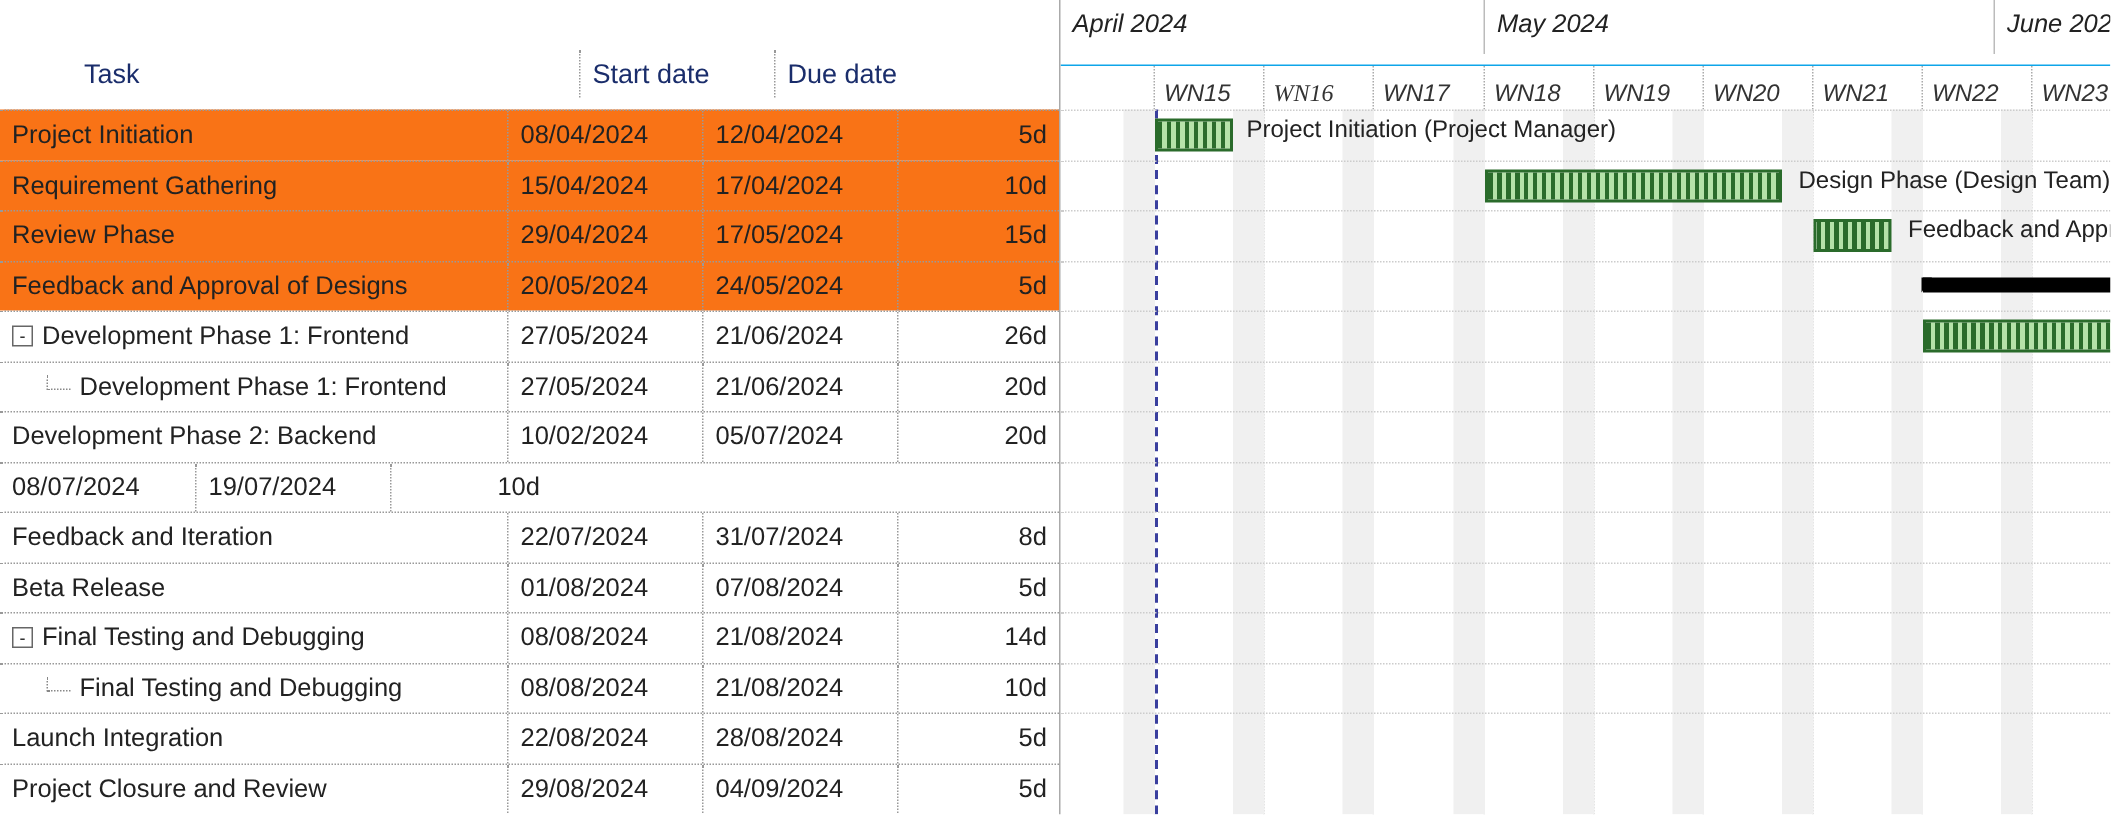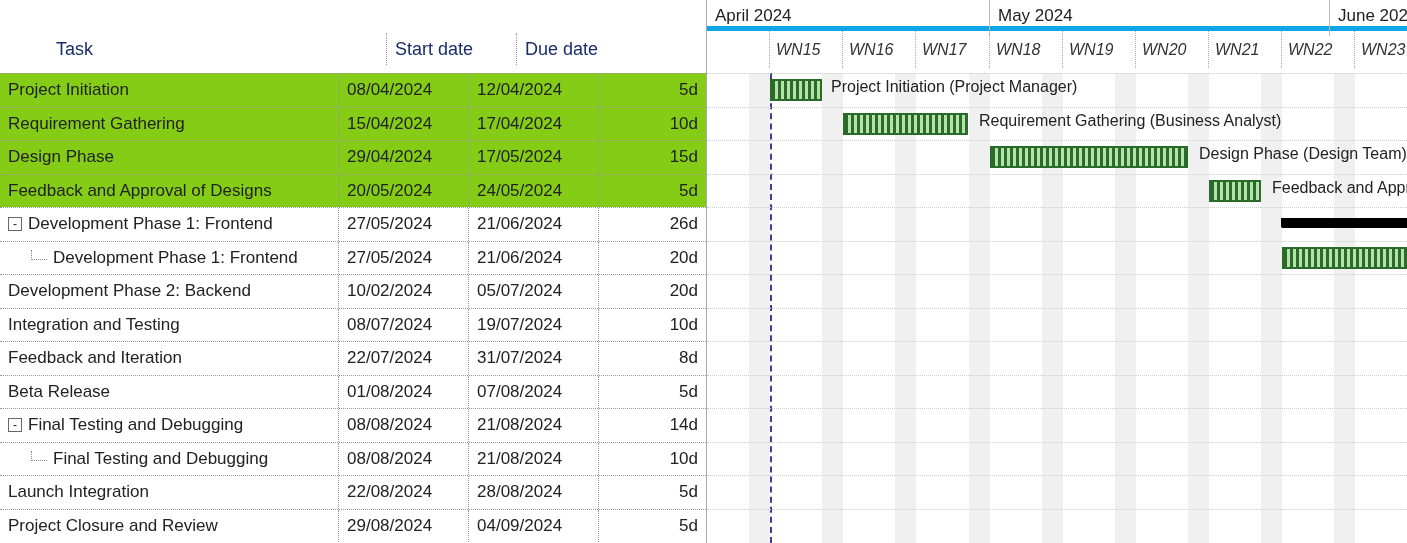--- a/index.html
+++ b/index.html
@@ -8,31 +8,31 @@
   
   .left { flex:0 0 706px; border-right:1px solid #aaa; position:relative; }
   .left-header { height:73px; display:flex; align-items:flex-end; padding-bottom:8px;padding-left:48px; }
   .left-header .col { color:#1a2d6b; font-size:18px; border-left:1px dotted #999; padding:0 8px; height:32px; display:flex; align-items:center; }
   .left-header .col:first-child { border-left:none; }
   .col-task  { width:338px; }
   .col-start { width:130px; }
   .col-due   { width:130px; }
   .col-dur   { width:108px; }
   .left-rows .row { height:33.5px; display:flex; align-items:center; border-top:1px dotted #999; font-size:17px; }
-  .left-rows .row.green { background:#84cc16; }
+  .left-rows .row.green { background:#f97316; }
   .left-rows .cell { padding:0 8px; border-left:1px dotted #999; height:100%; display:flex; align-items:center; }
   .left-rows .cell:first-child { border-left:none; }
   .left-rows .cell.dur { justify-content:flex-end; }
   .indent1 { padding-left:28px !important; }
   .tree-toggle { display:inline-flex; width:14px; height:14px; border:1px solid #666; align-items:center; justify-content:center; font-size:12px; line-height:1; margin-right:6px; cursor:pointer; background:#fff; }
   .tree-line { display:inline-block; width:16px; border-left:1px dotted #888; border-bottom:1px dotted #888; height:10px; margin-right:6px; margin-left:3px; transform:translateY(-3px);}
   
   .right { flex:1 1 auto; position:relative; overflow:hidden; }
   .timeline-header { height:73px; position:relative; }
-  .month-row { height:31px; display:flex; position:relative; border-bottom:5px solid #0ea5e9;}
+  .month-row { height:44px; display:flex; position:relative; border-bottom:1px solid #0ea5e9;font-style:italic;}
   .month { position:absolute; top:0; height:36px; padding:6px 8px 0 8px; font-size:17px; border-right:1px solid #bbb; }
   .week-row { height:37px; position:relative; }
   .week { position:absolute; top:0; height:37px; font-style:italic; font-size:16px; color:#333; display:flex; align-items:center; padding-left:6px; border-right:1px dotted #aaa; }
   .gantt-body { position:absolute; top:73px; left:0; right:0; bottom:0; }
   .grid-lines { position:absolute; inset:0; }
   .grid-week { position:absolute; top:0; bottom:0; border-right:1px dotted #b5b5b5; }
   .grid-weekend { position:absolute; top:0; bottom:0; background:#f0f0f0; }
   .today-line { position:absolute; top:0; bottom:0; border-left:2px dashed #3a3f9e; }
   .gantt-rows { position:relative; }
   .grow { height:33.5px; position:relative; border-top:1px dotted #ccc; }
@@ -68,21 +68,21 @@
         <div class="row green">
           <div class="cell col-task">
             <span>Requirement Gathering</span>
           </div>
           <div class="cell col-start">15/04/2024</div>
           <div class="cell col-due">17/04/2024</div>
           <div class="cell col-dur dur">10d</div>
         </div>
         <div class="row green">
           <div class="cell col-task">
-            <span>Design Phase</span>
+            <span>Review Phase</span>
           </div>
           <div class="cell col-start">29/04/2024</div>
           <div class="cell col-due">17/05/2024</div>
           <div class="cell col-dur dur">15d</div>
         </div>
         <div class="row green">
           <div class="cell col-task">
             <span>Feedback and Approval of Designs</span>
           </div>
           <div class="cell col-start">20/05/2024</div>
@@ -109,23 +109,20 @@
         </div>
         <div class="row">
           <div class="cell col-task">
             <span>Development Phase 2: Backend</span>
           </div>
           <div class="cell col-start">10/02/2024</div>
           <div class="cell col-due">05/07/2024</div>
           <div class="cell col-dur dur">20d</div>
         </div>
         <div class="row">
-          <div class="cell col-task">
-            <span>Integration and Testing</span>
-          </div>
           <div class="cell col-start">08/07/2024</div>
           <div class="cell col-due">19/07/2024</div>
           <div class="cell col-dur dur">10d</div>
         </div>
         <div class="row">
           <div class="cell col-task">
             <span>Feedback and Iteration</span>
           </div>
           <div class="cell col-start">22/07/2024</div>
           <div class="cell col-due">31/07/2024</div>
@@ -179,21 +176,21 @@
   <div class="right">
     <div class="timeline-header">
       <div class="month-row" id="month-row">
           <div class="month" style="left: 0px; width: 283px;">April 2024</div>
           <div class="month" style="left: 283px; width: 340px;">May 2024</div>
           <div class="month" style="left: 623px; width: 200px;">June 2024</div>
         </div>
       <div class="week-row" id="week-row">
           <div class="week" style="left: 0px; width: 63px;"></div>
           <div class="week" style="left: 63px; width: 73px;">WN15</div>
-          <div class="week" style="left: 136px; width: 73px;">WN16</div>
+          <div class="week" style="left: 136px; width: 73px; font-family: Liberation Serif, serif;">WN16</div>
           <div class="week" style="left: 209px; width: 74px;">WN17</div>
           <div class="week" style="left: 283px; width: 73px;">WN18</div>
           <div class="week" style="left: 356px; width: 73px;">WN19</div>
           <div class="week" style="left: 429px; width: 73px;">WN20</div>
           <div class="week" style="left: 502px; width: 73px;">WN21</div>
           <div class="week" style="left: 575px; width: 73px;">WN22</div>
           <div class="week" style="left: 648px; width: 73px;">WN23</div>
         </div>
     </div>
     <div class="gantt-body">
@@ -217,24 +214,20 @@
           <div class="grid-week" style="left: 647px;"></div>
           <div class="grid-weekend" style="left: 627px; width: 21px;"></div>
         </div>
       <div class="today-line" id="today-line" style="left: 63px;"></div>
       <div class="gantt-rows" id="gantt-rows">
           <div class="grow">
             <div class="bar" style="left: 63px; width: 52px;"></div>
             <div class="bar-label" style="left: 124px;">Project Initiation (Project Manager)</div>
           </div>
           <div class="grow">
-            <div class="bar" style="left: 136px; width: 125px;"></div>
-            <div class="bar-label" style="left: 272px;">Requirement Gathering (Business Analyst)</div>
-          </div>
-          <div class="grow">
             <div class="bar" style="left: 283px; width: 198px;"></div>
             <div class="bar-label" style="left: 492px;">Design Phase (Design Team)</div>
           </div>
           <div class="grow">
             <div class="bar" style="left: 502px; width: 52px;"></div>
             <div class="bar-label" style="left: 565px;">Feedback and Approval of Designs</div>
           </div>
           <div class="grow">
             <div class="summary-bar" style="left: 575px; width: 270px;"></div>
           </div>

